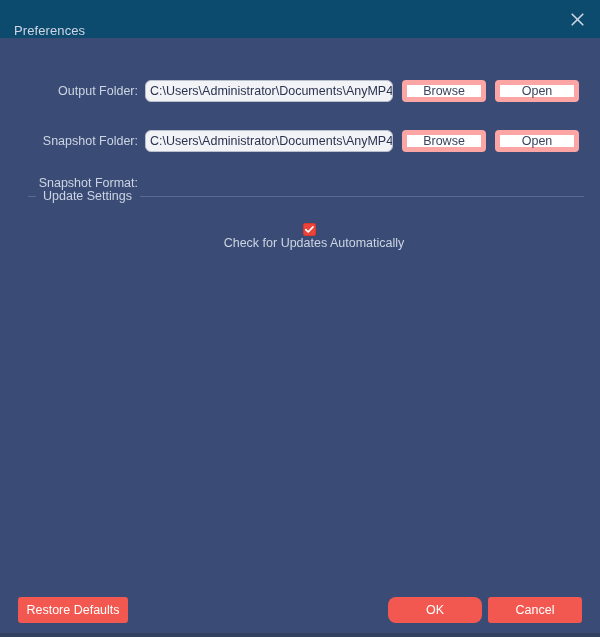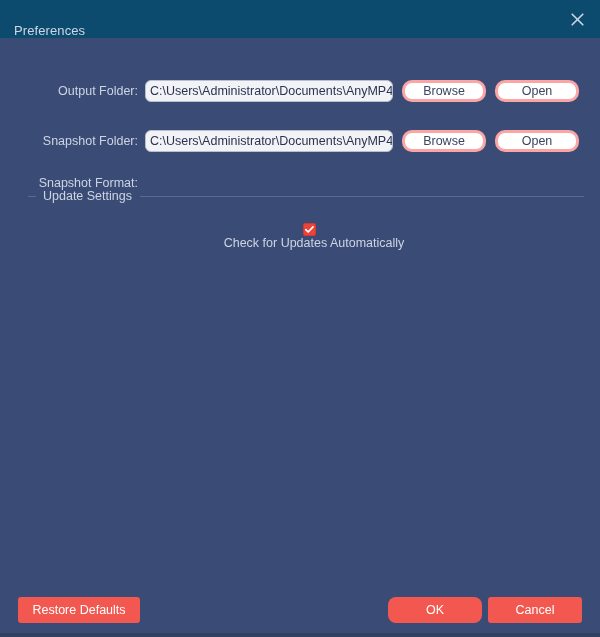--- a/index.html
+++ b/index.html
@@ -161,22 +161,22 @@
     display: flex;
     align-items: center;
     outline: none;
   }
 
   .btn-light {
     height: 22px;
     width: 84px;
     margin-left: 9px;
     background: #ffffff;
-    border: 3px solid #fca5a5;
-    border-radius: 10px;
+    border: 5px solid #fca5a5;
+    border-radius: 4px;
     color: #3c4560;
     font-size: 12.5px;
     font-family: "Liberation Sans", sans-serif;
     cursor: pointer;
     display: flex;
     align-items: center;
     justify-content: center;
     box-sizing: border-box;
     padding: 0;
   }
@@ -250,21 +250,21 @@
     border-radius: 3px;
     color: #ffffff;
     font-size: 12.5px;
     font-family: "Liberation Sans", sans-serif;
     cursor: pointer;
     display: flex;
     align-items: center;
     justify-content: center;
     padding: 0;
   }
-  #restore-defaults { left: 18px;  width: 122px; }
+  #restore-defaults { left: 18px;  width: 110px; }
   #ok-button        { left: 388px; width: 94px; border-radius: 8px; }
   #cancel-button    { left: 488px; width: 94px; }
 
   .bottom-strip {
     position: absolute;
     left: 0;
     right: 0;
     bottom: 0;
     height: 4px;
     background: #31415f;

